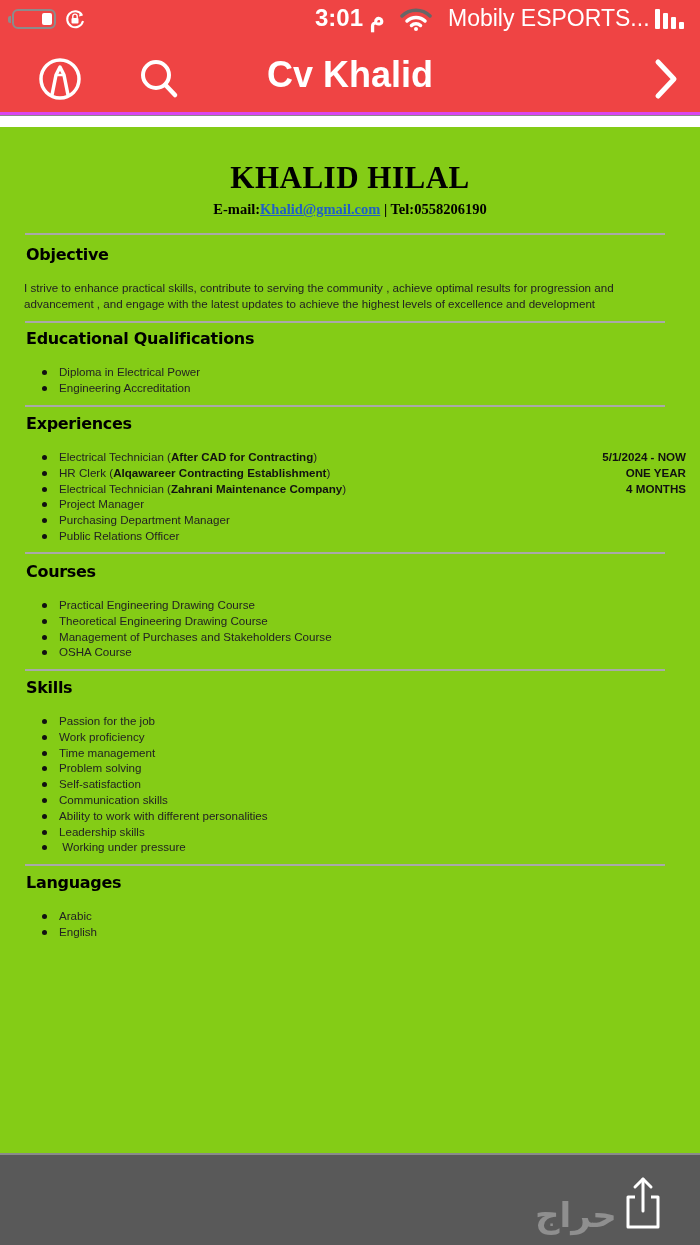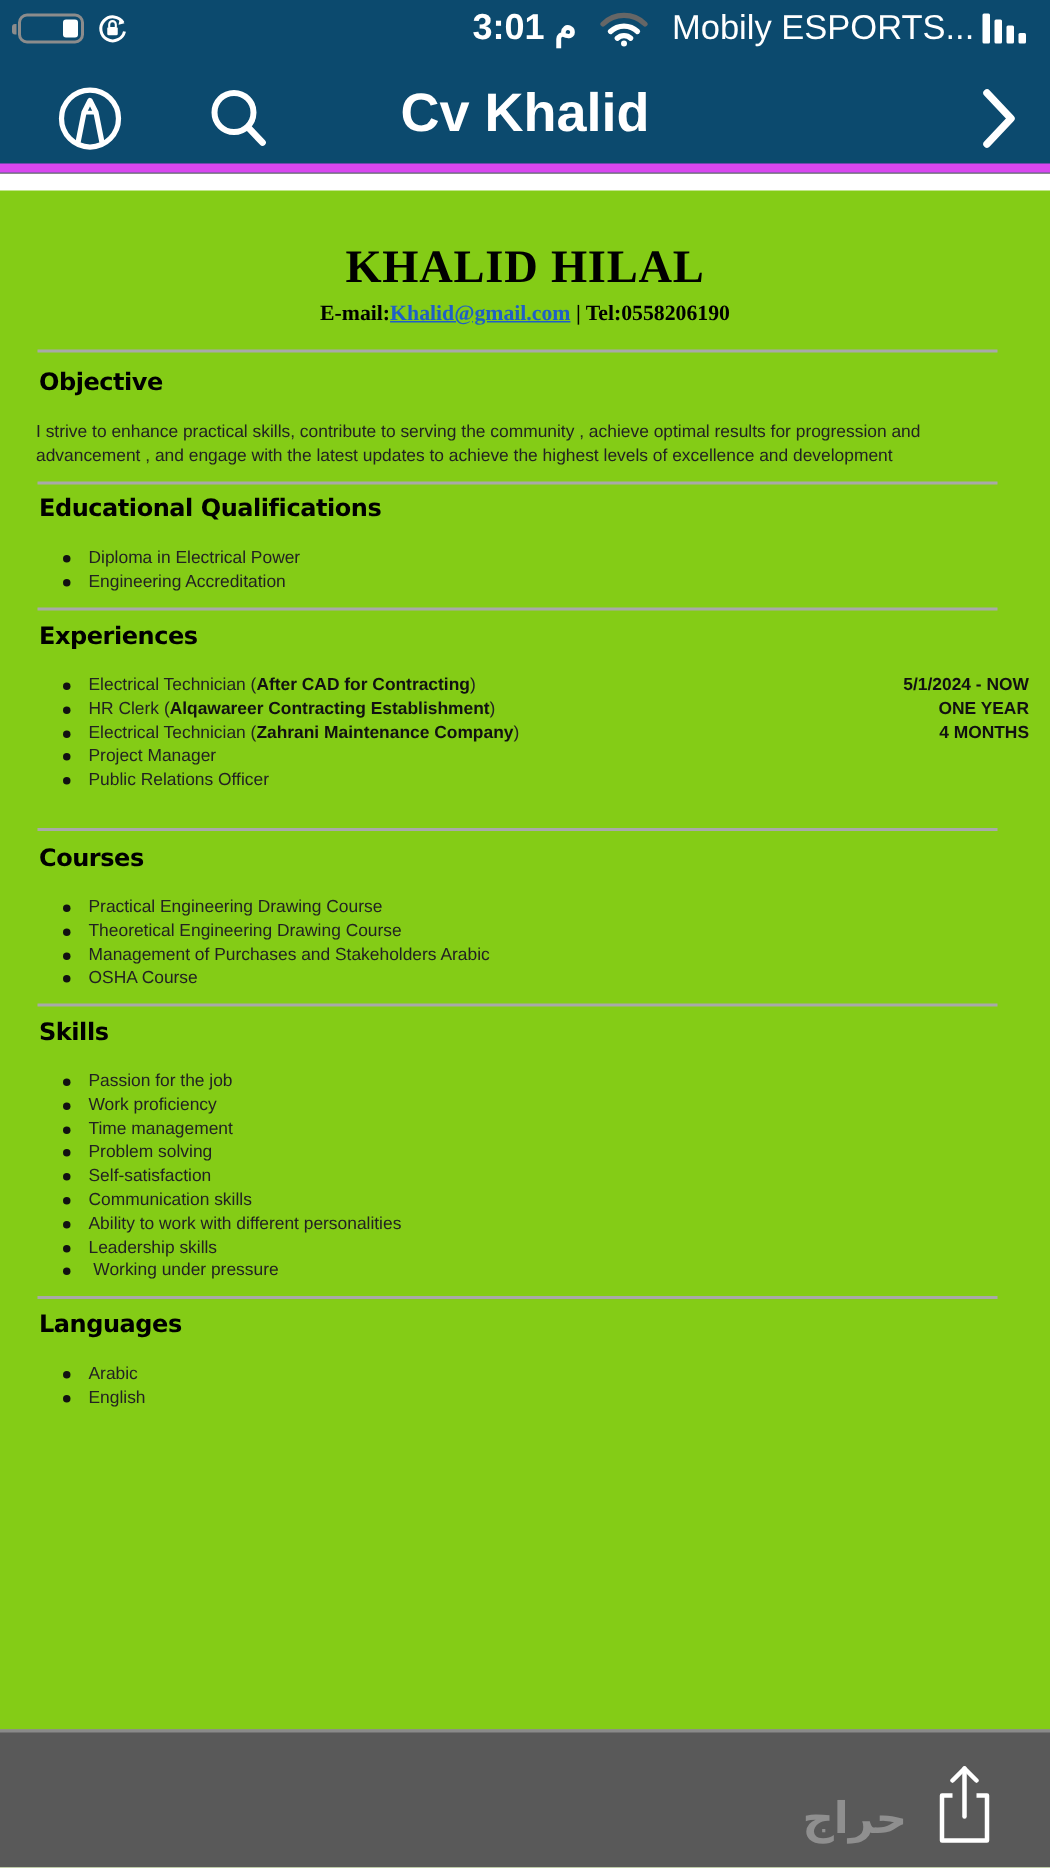--- a/index.html
+++ b/index.html
@@ -2,22 +2,22 @@
 <html><head>
 <meta charset="utf-8">
 <style>
   * { box-sizing: border-box; margin: 0; padding: 0; }
   html, body { width: 700px; height: 1245px; overflow: hidden; background: #ffffff; }
   body { position: relative; font-family: "Liberation Sans", sans-serif; color: #111; }
 
   
   .top-chrome {
     position: absolute; left: 0; top: 0; width: 700px; height: 115px;
-    background: #0c4a6e;
-    border-bottom: 6px solid #d946ef;
+    background: #ef4444;
+    border-bottom: 3px solid #d946ef;
     box-shadow: 0 1px 0 #8a8a8a;
   }
   .status-bar {
     position: absolute; left: 0; top: 0; width: 700px; height: 40px;
     color: #fff;
   }
   .battery {
     position: absolute; left: 12px; top: 9px; width: 44px; height: 20px;
     border: 2px solid #8c8c8c; border-radius: 6px;
   }
@@ -106,21 +106,21 @@
     position: absolute; left: 560px; width: 126px; text-align: right;
     font-size: 11.6px; line-height: 15.8px; font-weight: bold; color: #111;
   }
 
   
   .bottom-chrome {
     position: absolute; left: 0; top: 1153px; width: 700px; height: 92px;
     background: #595959; border-top: 2px solid #8a8a8a;
   }
   .watermark {
-    position: absolute; left: 535px; top: 40px; font-size: 29px; font-weight: bold;
+    position: absolute; left: 535px; top: 40px; font-size: 34px; font-weight: bold;
     color: #8f8f8f; font-family: "DejaVu Sans", sans-serif; direction: rtl;
   }
   .share-btn {
     position: absolute; left: 620px; top: 20px; width: 46px; height: 56px; cursor: pointer;
   }
 </style>
 </head>
 <body>
 
 <div class="top-chrome">
@@ -197,35 +197,36 @@
   </ul>
 
   <div class="rule" style="top:278px"></div>
 
   <div class="section-title" style="top:287px">Experiences</div>
   <ul class="blist" style="top:322px">
     <li><span>Electrical Technician</span> (<b>After CAD for Contracting</b>)</li>
     <li><span>HR Clerk</span> (<b>Alqawareer Contracting Establishment</b>)</li>
     <li><span>Electrical Technician</span> (<b>Zahrani Maintenance Company</b>)</li>
     <li>Project Manager</li>
+    <li>Purchasing Department Manager</li>
     <li>Public Relations Officer</li>
   </ul>
   <div class="exp-dates" style="top:322px">
     <div>5/1/2024 - NOW</div>
     <div>ONE YEAR</div>
     <div>4 MONTHS</div>
   </div>
 
   <div class="rule" style="top:425px"></div>
 
   <div class="section-title" style="top:435px">Courses</div>
   <ul class="blist" style="top:470px">
     <li>Practical Engineering Drawing Course</li>
     <li>Theoretical Engineering Drawing Course</li>
-    <li>Management of Purchases and Stakeholders Arabic</li>
+    <li>Management of Purchases and Stakeholders Course</li>
     <li>OSHA Course</li>
   </ul>
 
   <div class="rule" style="top:542px"></div>
 
   <div class="section-title" style="top:551px">Skills</div>
   <ul class="blist" style="top:586px">
     <li>Passion for the job</li>
     <li>Work proficiency</li>
     <li>Time management</li>

